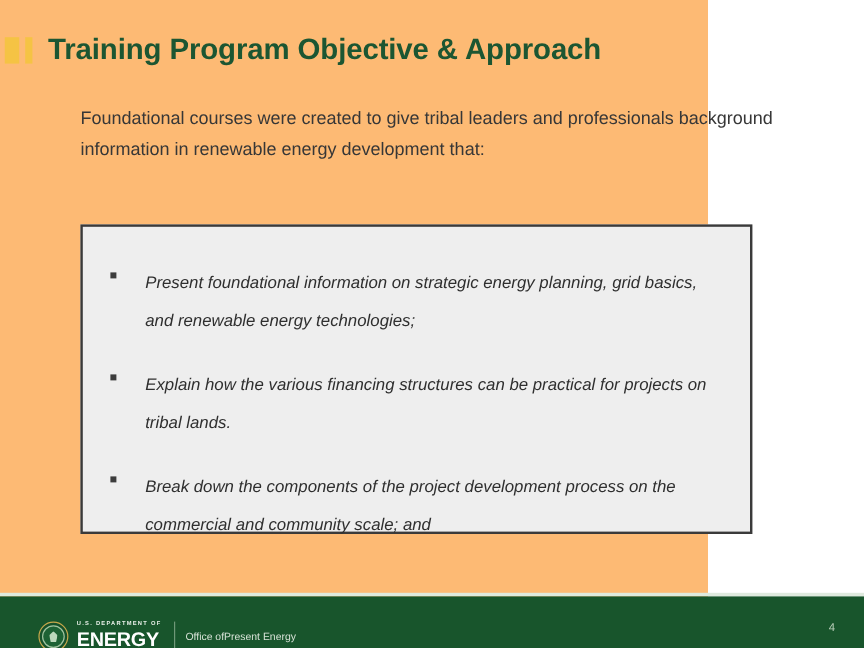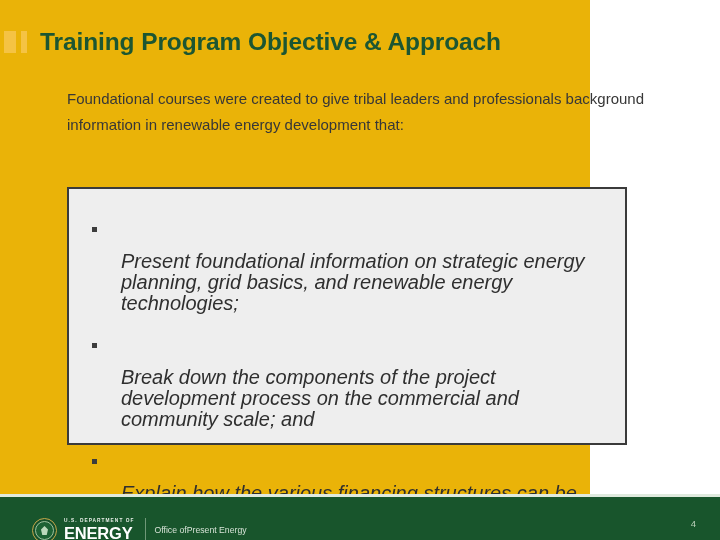--- a/index.html
+++ b/index.html
@@ -7,21 +7,21 @@
   html, body {
     width:720px; height:540px;
     background:#ffffff;
     font-family:"Liberation Sans", sans-serif;
     overflow:hidden;
   }
 
   .slide {
     position:relative;
     width:590px; height:540px;
-    background:#eab308;
+    background:#fdba74;
   }
 
   
   .title-row {
     position:absolute;
     left:0; top:24px;
     width:690px; height:36px;
     display:flex;
     align-items:center;
   }
@@ -80,25 +80,24 @@
   .bullet-item:last-child { margin-bottom:0; }
   .bullet-marker {
     flex:0 0 auto;
     width:5px; height:5px;
     background:#3c3c3c;
     margin-top:8px;
     margin-right:24px;
   }
   .bullet-text {
     flex:1 1 auto;
-    font-size:20px;
+    font-size:14px;
     font-style:italic;
     color:#2f2f2f;
-    line-height:21px;
-    margin-top:32px;
+    line-height:32px;
   }
 
   
   .footer-hairline {
     position:absolute;
     left:0; top:494px;
     width:720px; height:3px;
     background:#dfeade;
   }
   .footer-band {
@@ -205,26 +204,26 @@
   <div class="bullet-box">
     <ul class="bullet-list">
 
       <li class="bullet-item">
         <span class="bullet-marker"></span>
         <span class="bullet-text">Present foundational information on strategic energy planning, grid basics, and renewable energy technologies;</span>
       </li>
 
       <li class="bullet-item">
         <span class="bullet-marker"></span>
-        <span class="bullet-text">Break down the components of the project development process on the commercial and community scale; and</span>
+        <span class="bullet-text">Explain how the various financing structures can be practical for projects on tribal lands.</span>
       </li>
 
       <li class="bullet-item">
         <span class="bullet-marker"></span>
-        <span class="bullet-text">Explain how the various financing structures can be practical for projects on tribal lands.</span>
+        <span class="bullet-text">Break down the components of the project development process on the commercial and community scale; and</span>
       </li>
 
     </ul>
   </div>
 
   <div class="footer-hairline"></div>
   <div class="footer-band">
 
     <div class="doe-logo">
       <div class="doe-seal"></div>

